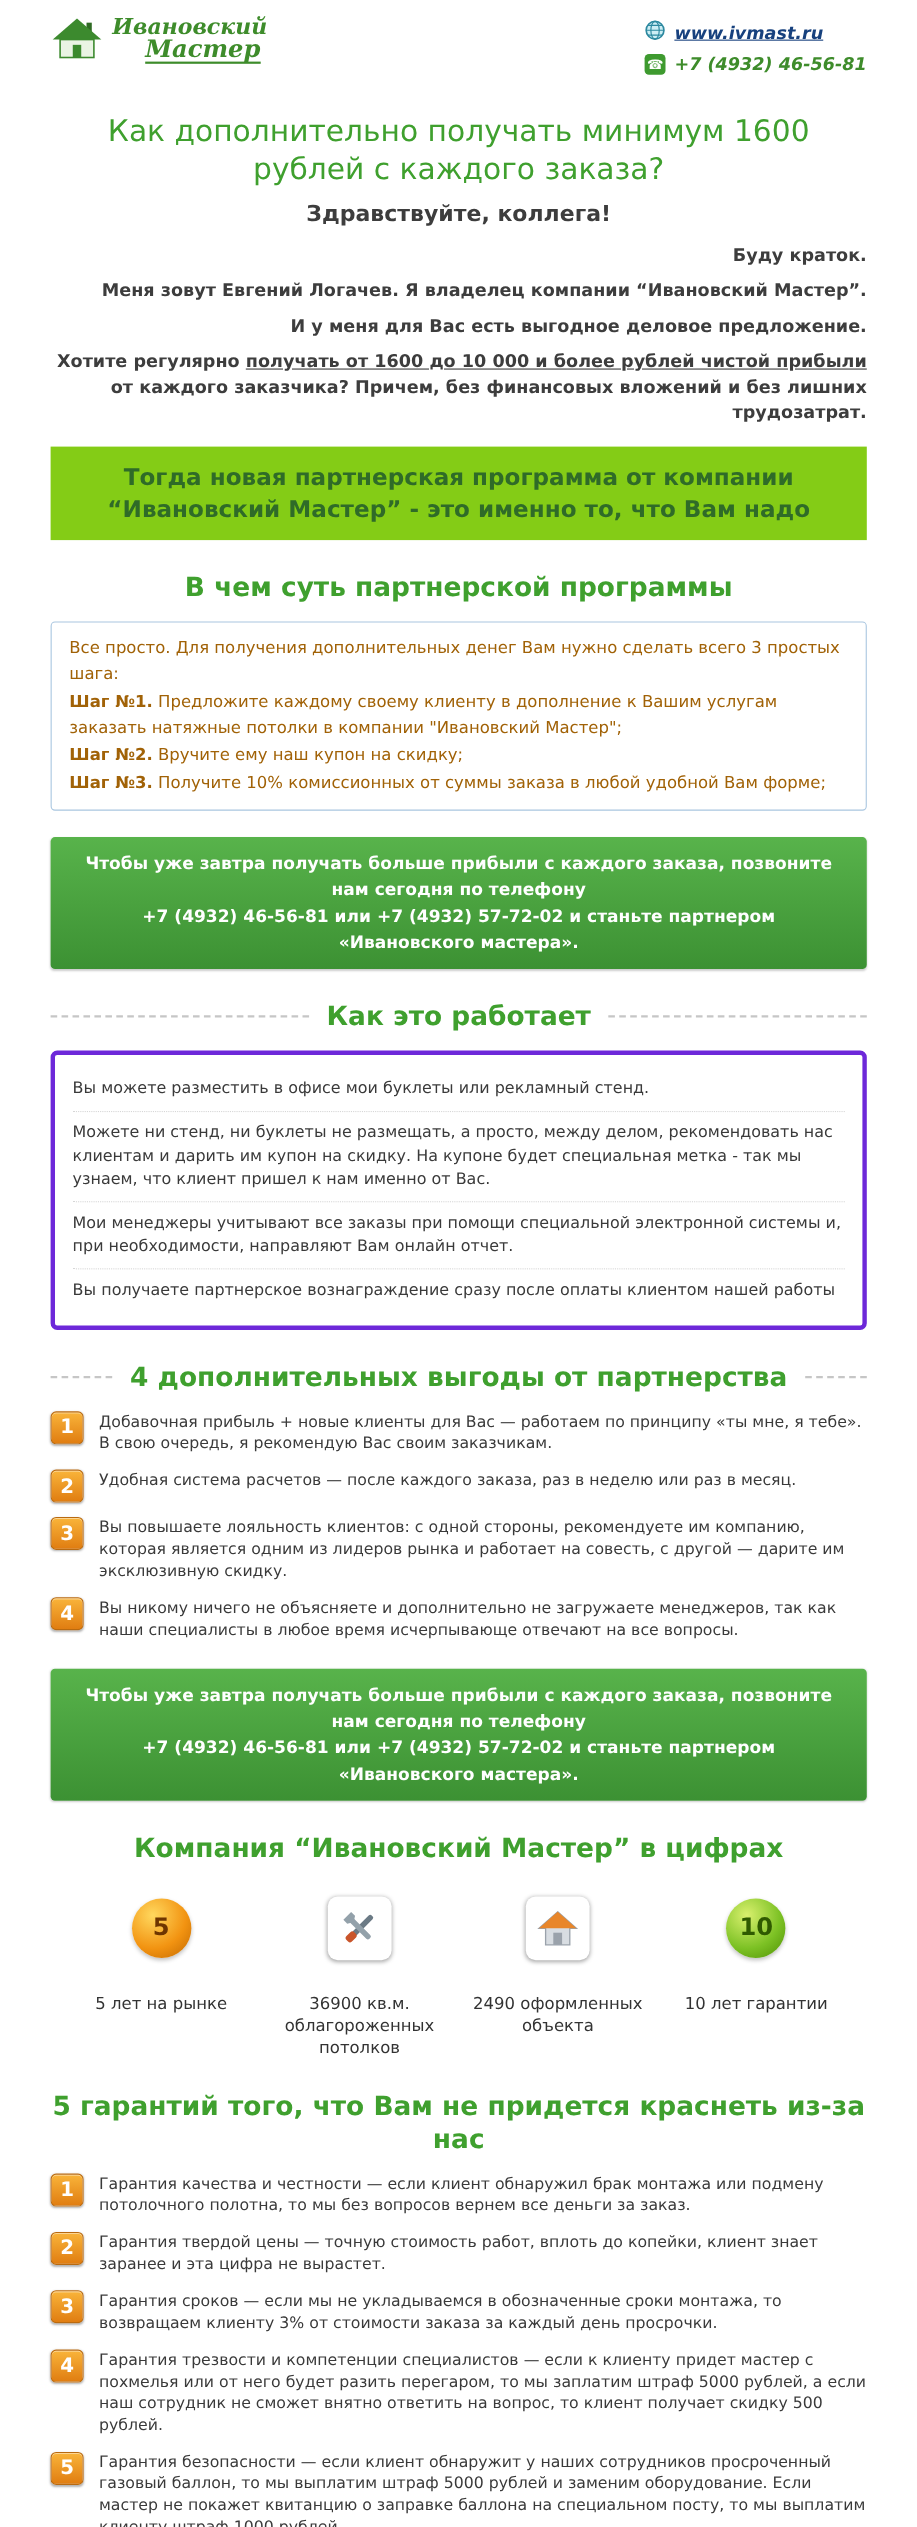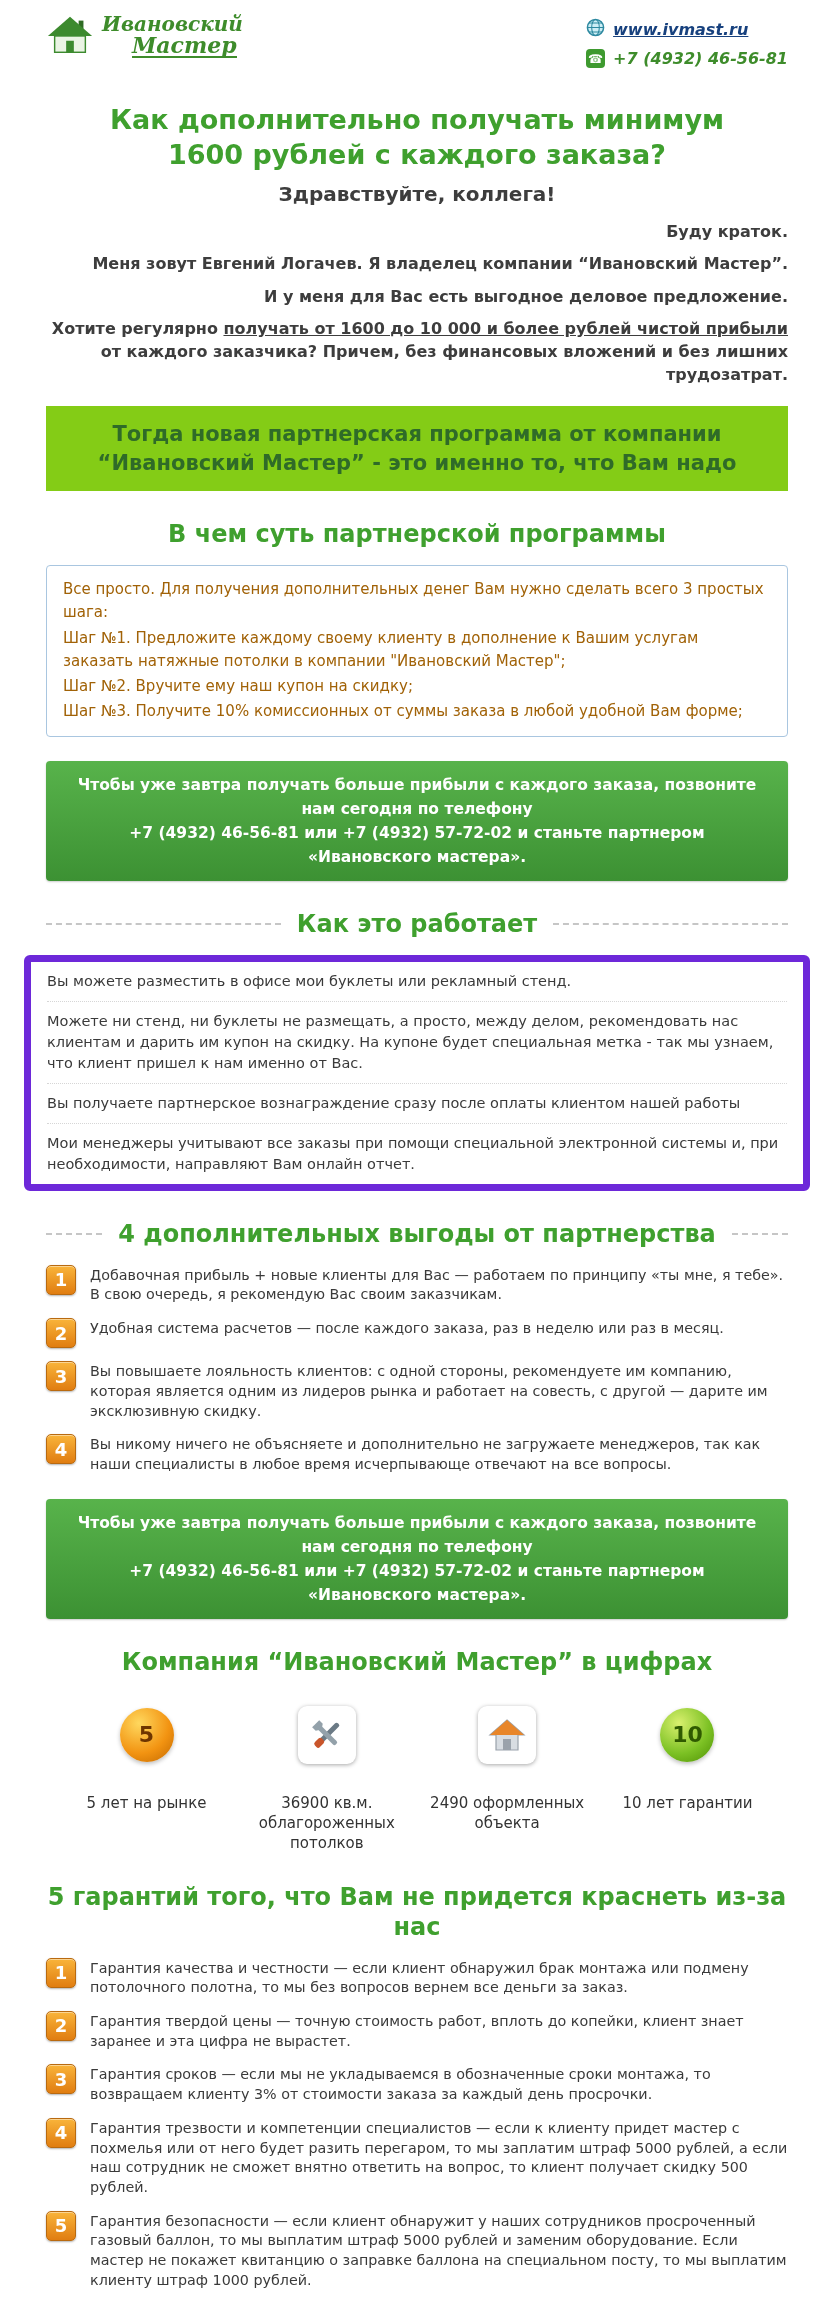--- a/index.html
+++ b/index.html
@@ -13,44 +13,44 @@
   .logo-text { font-family: "DejaVu Serif", "Liberation Serif", serif; font-style: italic; font-weight: bold; color: #3e8c2b; line-height: 1.0; }
   .logo-line1 { font-size: 20px; }
   .logo-line2 { font-size: 22px; margin-left: 30px; border-bottom: 2px solid #3e8c2b; display: inline-block; }
   .contacts { text-align: left; padding-top: 4px; }
   .contact-row { display: flex; align-items: center; gap: 8px; margin-bottom: 8px; }
   .website-link { font-style: italic; font-weight: bold; font-size: 16px; color: #17417e; text-decoration: underline; cursor: pointer; }
   .phone-num { font-style: italic; font-weight: bold; font-size: 16px; color: #3e8c2b; }
   .phone-badge { width: 19px; height: 19px; background: #3e9a2f; border-radius: 4px; color: #fff; font-size: 12px; display: flex; align-items: center; justify-content: center; }
 
   
-  .main-title { color: #3fa02e; font-size: 27px; font-weight: bold; text-align: center; line-height: 1.3; margin: 26px 70px 1px 70px; }
+  .main-title { color: #3fa02e; font-size: 27px; font-weight: normal; text-align: center; line-height: 1.3; margin: 26px 70px 1px 70px; }
   .greeting { text-align: center; font-weight: bold; font-size: 20px; margin: 10px 0 14px 0; }
   .intro { padding: 0 46px; text-align: right; }
   .intro p { font-weight: bold; font-size: 16px; line-height: 1.45; margin: 9px 0; }
   .u { text-decoration: underline; }
 
   
   .offer-banner { margin: 20px 46px; background: #84cc16; padding: 14px 36px; text-align: center; font-size: 21px; font-weight: bold; color: #2f6b28; line-height: 1.35; }
 
   
   .h2 { color: #3fa02e; font-size: 24px; font-weight: bold; text-align: center; margin: 28px 46px 16px 46px; line-height: 1.25; }
   .h2-lined { display: flex; align-items: center; gap: 16px; text-align: center; }
   .h2-lined::before, .h2-lined::after { content: ""; flex: 1; border-top: 2px dashed #c6c6c6; }
 
   
   .steps-box { margin: 0 46px; border: 1px solid #a9c6e0; border-radius: 4px; padding: 12px 16px; font-size: 15px; line-height: 1.55; color: #a16207; }
   .steps-box .step { margin-top: 2px; }
-  .step-label { font-weight: normal; }
+  .step-label { font-weight: bold; }
 
   
   .cta-banner { margin: 24px 46px; background: linear-gradient(#58b34b, #3c9133); border-radius: 4px; padding: 12px 24px; text-align: center; color: #fff; font-weight: bold; font-size: 15.5px; line-height: 1.55; box-shadow: 0 1px 2px rgba(0,0,0,.2); }
 
   
-  .work-box { margin: 0 24px; border: 7px solid #6d28d9; border-radius: 6px; padding: 0 16px; }
+  .work-box { margin: 0 46px; border: 4px solid #6d28d9; border-radius: 6px; padding: 12px 16px; }
   .work-box p { font-size: 14.5px; color: #3a3a3a; line-height: 1.45; padding: 9px 0; border-bottom: 1px dotted #d6d6d6; }
   .work-box p:last-child { border-bottom: none; }
 
   
   .num-list { margin: 4px 46px; }
   .num-item { display: flex; gap: 14px; align-items: flex-start; margin-bottom: 13px; }
   .num-badge { flex: 0 0 auto; width: 30px; height: 30px; border-radius: 5px; background: linear-gradient(#f9b43a, #e07d11); border: 1px solid #b96a10; color: #fff; font-weight: bold; font-size: 18px; display: flex; align-items: center; justify-content: center; box-shadow: inset 0 1px 0 rgba(255,255,255,.45), 0 1px 2px rgba(0,0,0,.3); }
   .num-text { font-size: 14.3px; line-height: 1.38; color: #3a3a3a; padding-top: 1px; }
 
   
@@ -128,22 +128,22 @@
     <div>Чтобы уже завтра получать больше прибыли с каждого заказа, позвоните нам сегодня по телефону</div>
     <div>+7 (4932) 46-56-81 или +7 (4932) 57-72-02 и станьте партнером «Ивановского мастера».</div>
   </div>
 
   <h2 class="h2 h2-lined">
       <span>Как это работает</span>
     </h2>
   <div class="work-box">
     <p>Вы можете разместить в офисе мои буклеты или рекламный стенд.</p>
     <p>Можете ни стенд, ни буклеты не размещать, а просто, между делом, рекомендовать нас клиентам и дарить им купон на скидку. На купоне будет специальная метка - так мы узнаем, что клиент пришел к нам именно от Вас.</p>
+    <p>Мои менеджеры учитывают все заказы при помощи специальной электронной системы и, при необходимости, направляют Вам онлайн отчет.</p>
     <p>Вы получаете партнерское вознаграждение сразу после оплаты клиентом нашей работы</p>
-    <p>Мои менеджеры учитывают все заказы при помощи специальной электронной системы и, при необходимости, направляют Вам онлайн отчет.</p>
   </div>
 
   <h2 class="h2 h2-lined">
       <span>4 дополнительных выгоды от партнерства</span>
     </h2>
   <div class="num-list">
     <div class="num-item">
       <div class="num-badge">1</div>
       <div class="num-text">Добавочная прибыль + новые клиенты для Вас — работаем по принципу «ты мне, я тебе». В свою очередь, я рекомендую Вас своим заказчикам.</div>
     </div>

